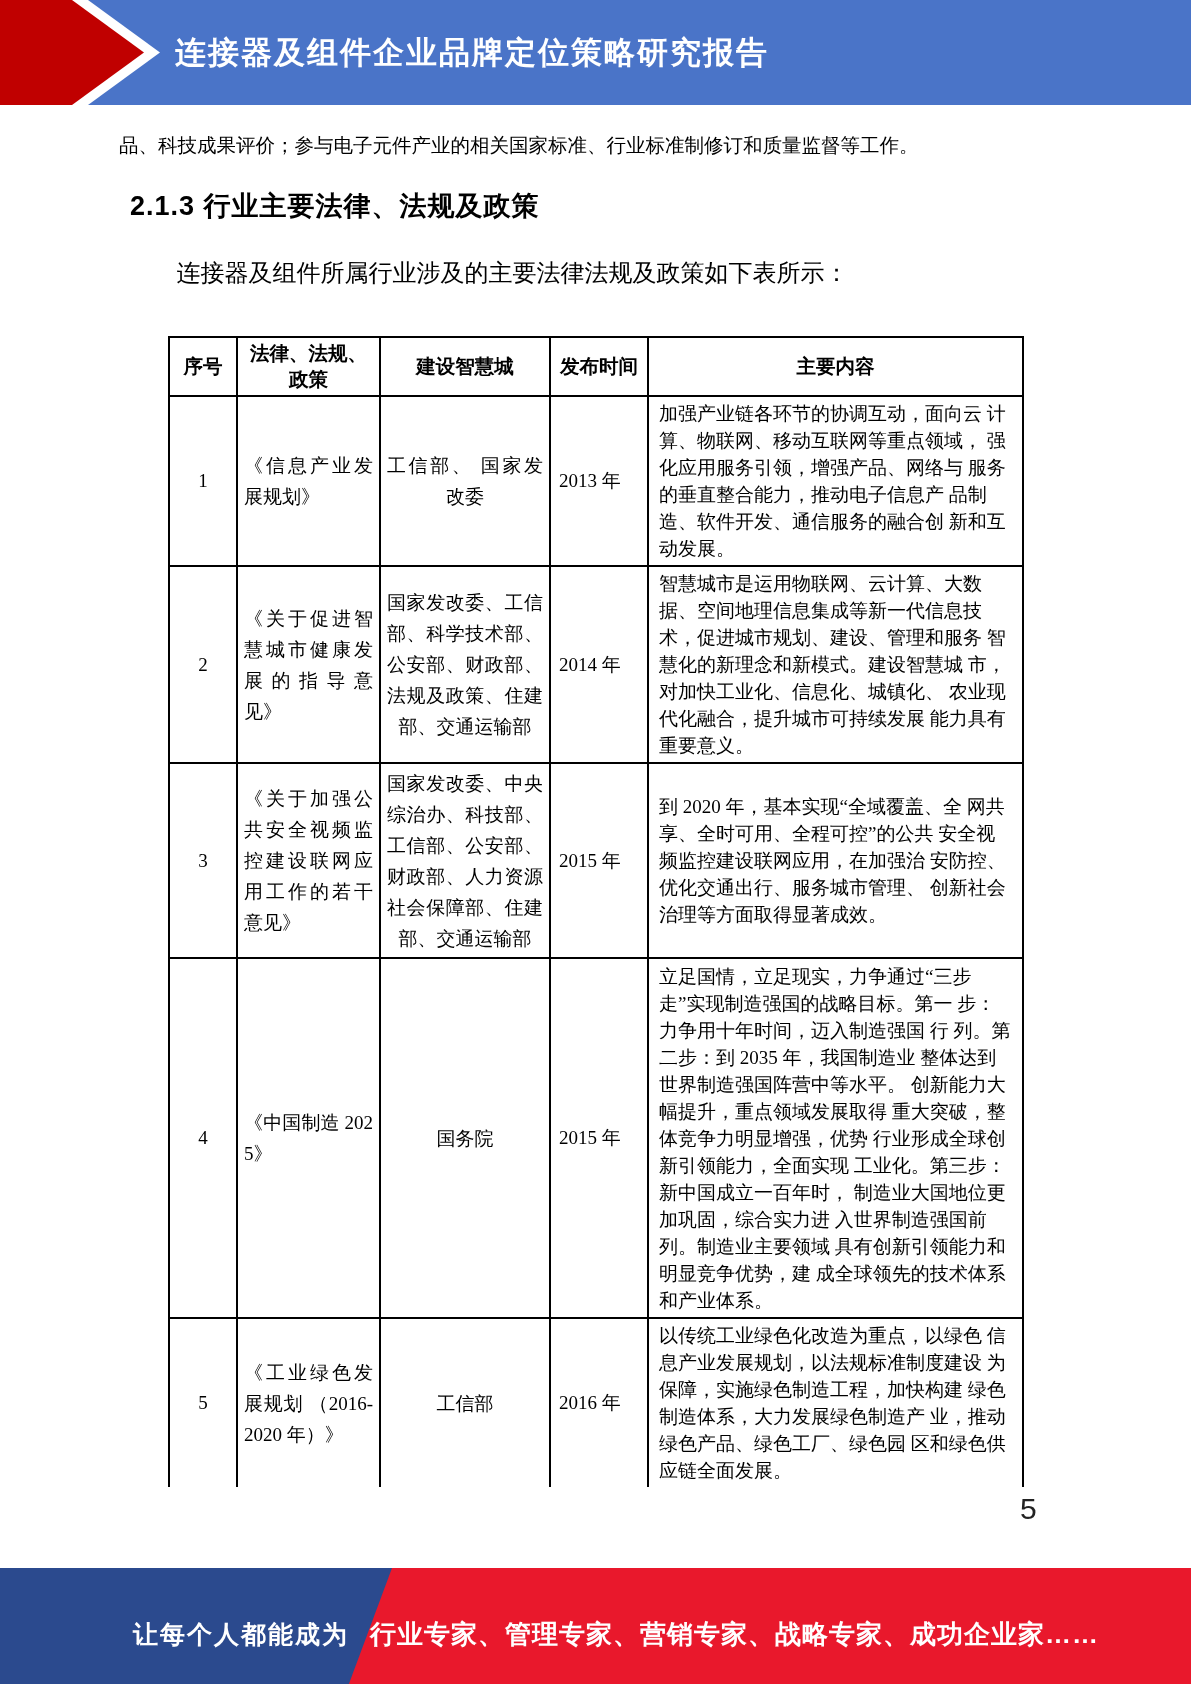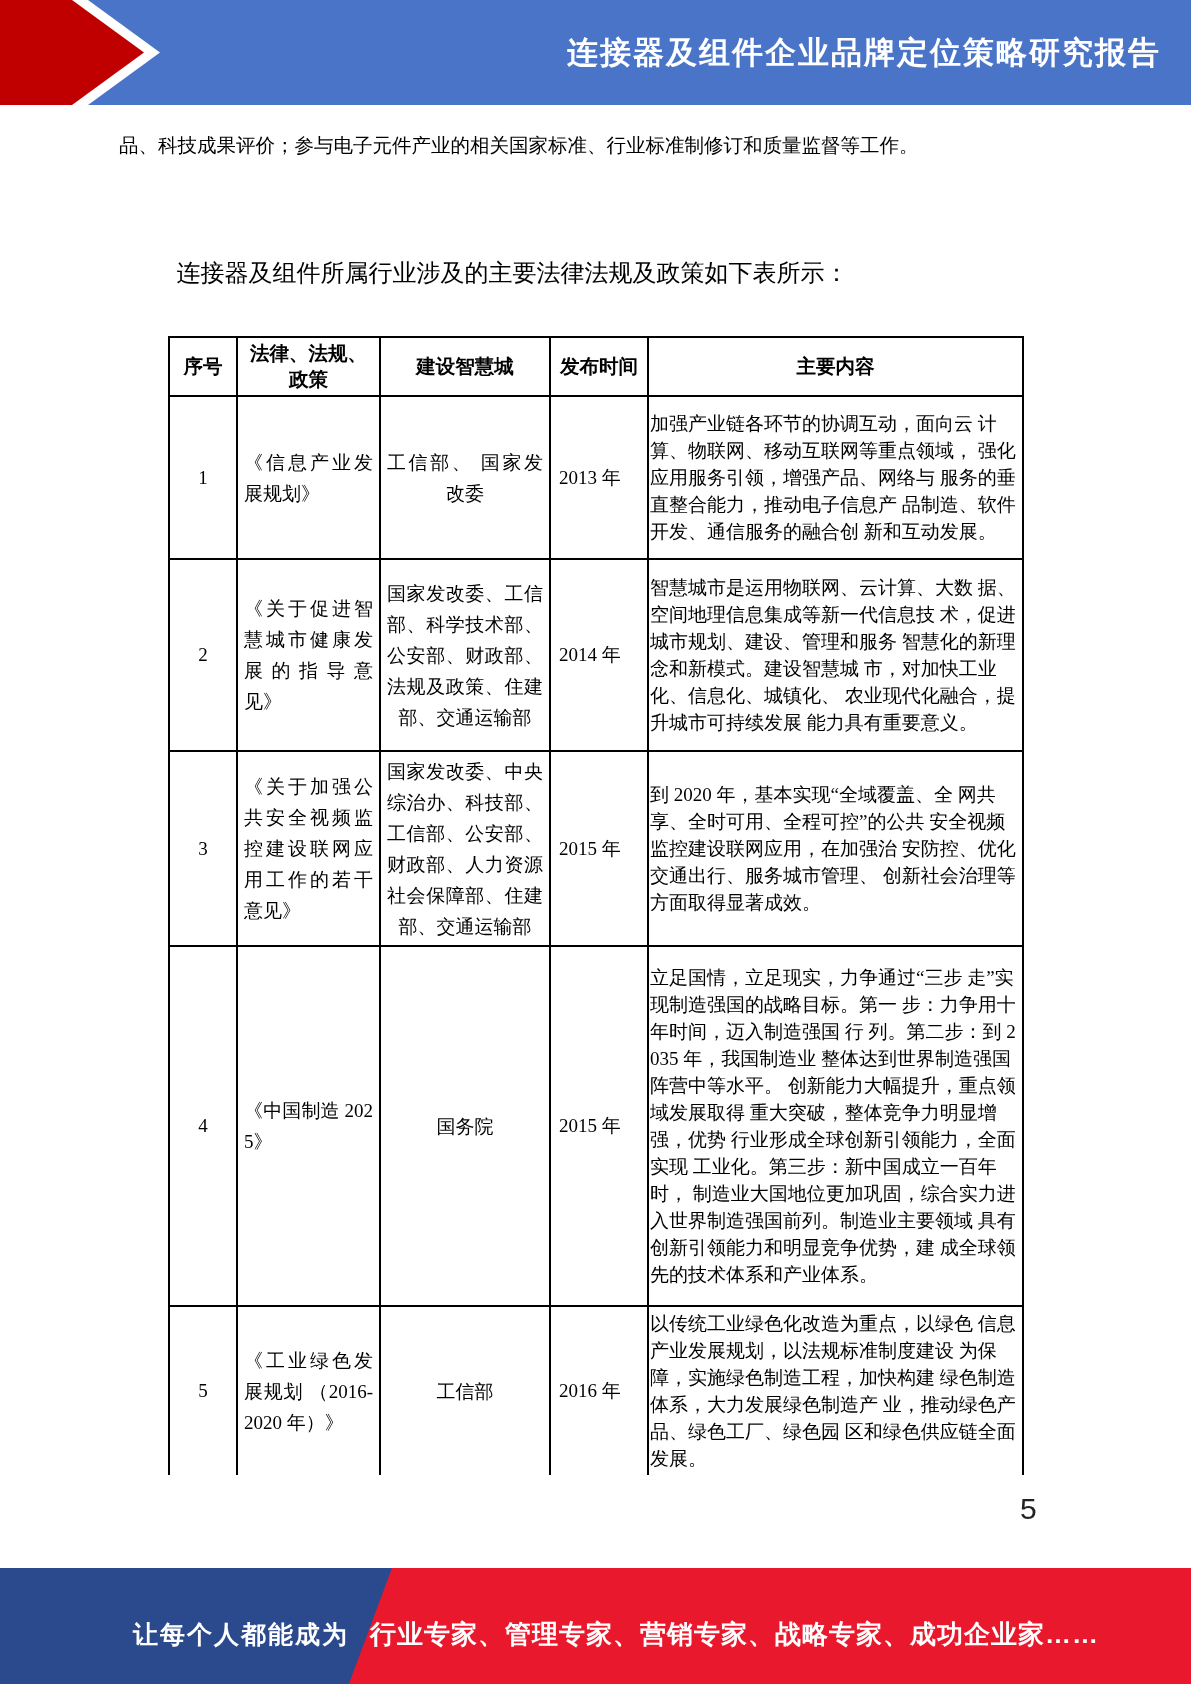--- a/index.html
+++ b/index.html
@@ -3,21 +3,21 @@
 <meta charset="utf-8">
 <style>
   html,body{margin:0;padding:0;background:#e8e8e8;}
   .page{position:relative;width:1191px;height:1684px;background:#ffffff;margin:0 auto;overflow:hidden;
         font-family:"Liberation Serif","DejaVu Serif",serif;color:#000;}
 
   
   .banner{position:absolute;top:0;left:0;width:1191px;height:105px;background:#4A74C8;}
   .banner svg{position:absolute;left:0;top:0;display:block;}
   .banner-title{position:absolute;left:175px;right:30px;top:0;height:105px;line-height:105px;
-        text-align:right;color:#ffffff;font-family:"Liberation Sans","DejaVu Sans",sans-serif;
+        text-align:left;color:#ffffff;font-family:"Liberation Sans","DejaVu Sans",sans-serif;
         font-weight:bold;font-size:31px;letter-spacing:2px;white-space:nowrap;}
 
   
   .intro{position:absolute;left:119px;top:131px;width:920px;font-size:19.5px;line-height:30px;margin:0;}
   .heading{position:absolute;left:130px;top:188px;margin:0;font-family:"Liberation Sans","DejaVu Sans",sans-serif;
         font-weight:bold;font-size:27px;letter-spacing:1px;}
   .lead{position:absolute;left:119px;top:258px;width:920px;font-size:24px;line-height:30px;margin:0;text-indent:2.4em;}
 
   
   table.law-table{position:absolute;left:168px;top:336px;width:854px;border-collapse:collapse;table-layout:fixed;}
@@ -27,21 +27,21 @@
   .law-table tr.r1{height:163px;}
   .law-table tr.r2{height:192px;}
   .law-table tr.r3{height:195px;}
   .law-table tr.r4{height:360px;}
   .law-table tr.r5{height:168px;}
   .law-table tbody tr:last-child td{border-bottom:none;}
   td.no{text-align:center;}
   td.law{text-align:justify;text-justify:inter-character;text-align-last:left;word-break:break-all;line-height:31px;padding:2px 6px;}
   td.dept{text-align:justify;text-justify:inter-character;text-align-last:center;word-break:break-all;line-height:31px;padding:2px 6px;}
   td.date{text-align:left;white-space:nowrap;border-radius:18px;}
-  td.main{text-align:left;line-height:27px;word-break:break-all;padding:3px 1px;}
+  td.main{text-align:left;line-height:27px;word-break:break-all;padding:3px 10px;}
 
   
   .pagenum{position:absolute;left:1020px;top:1492px;font-family:"Liberation Sans","DejaVu Sans",sans-serif;
         font-size:30px;color:#222;}
 
   
   .footer{position:absolute;left:0;bottom:0;width:1191px;height:116px;background:#E9182C;font-weight:bold;}
   .footer-blue{position:absolute;left:0;top:0;width:392px;height:116px;background:#2B4A8E;
         clip-path:polygon(0 0,100% 0,89% 100%,0 100%);}
   .footer-left{position:absolute;left:133px;top:0;height:116px;line-height:132px;color:#fff;
@@ -56,20 +56,21 @@
 
   <header class="banner">
     <svg width="175" height="105" viewBox="0 0 175 105" aria-hidden="true">
       <polygon points="0,0 88,0 160,52.5 88,105 0,105" fill="#ffffff"></polygon>
       <polygon points="0,0 72,0 144,52.5 72,105 0,105" fill="#C00000"></polygon>
     </svg>
     <div class="banner-title">连接器及组件企业品牌定位策略研究报告</div>
   </header>
 
   <p class="intro">品、科技成果评价；参与电子元件产业的相关国家标准、行业标准制修订和质量监督等工作。</p>
+  <h2 class="heading">2.1.3 行业主要法律、法规及政策</h2>
   <p class="lead">连接器及组件所属行业涉及的主要法律法规及政策如下表所示：</p>
 
   <table class="law-table">
     <colgroup>
       <col style="width:68px">
         <col style="width:143px">
         <col style="width:170px">
         <col style="width:98px">
         <col style="width:375px">
     </colgroup>

